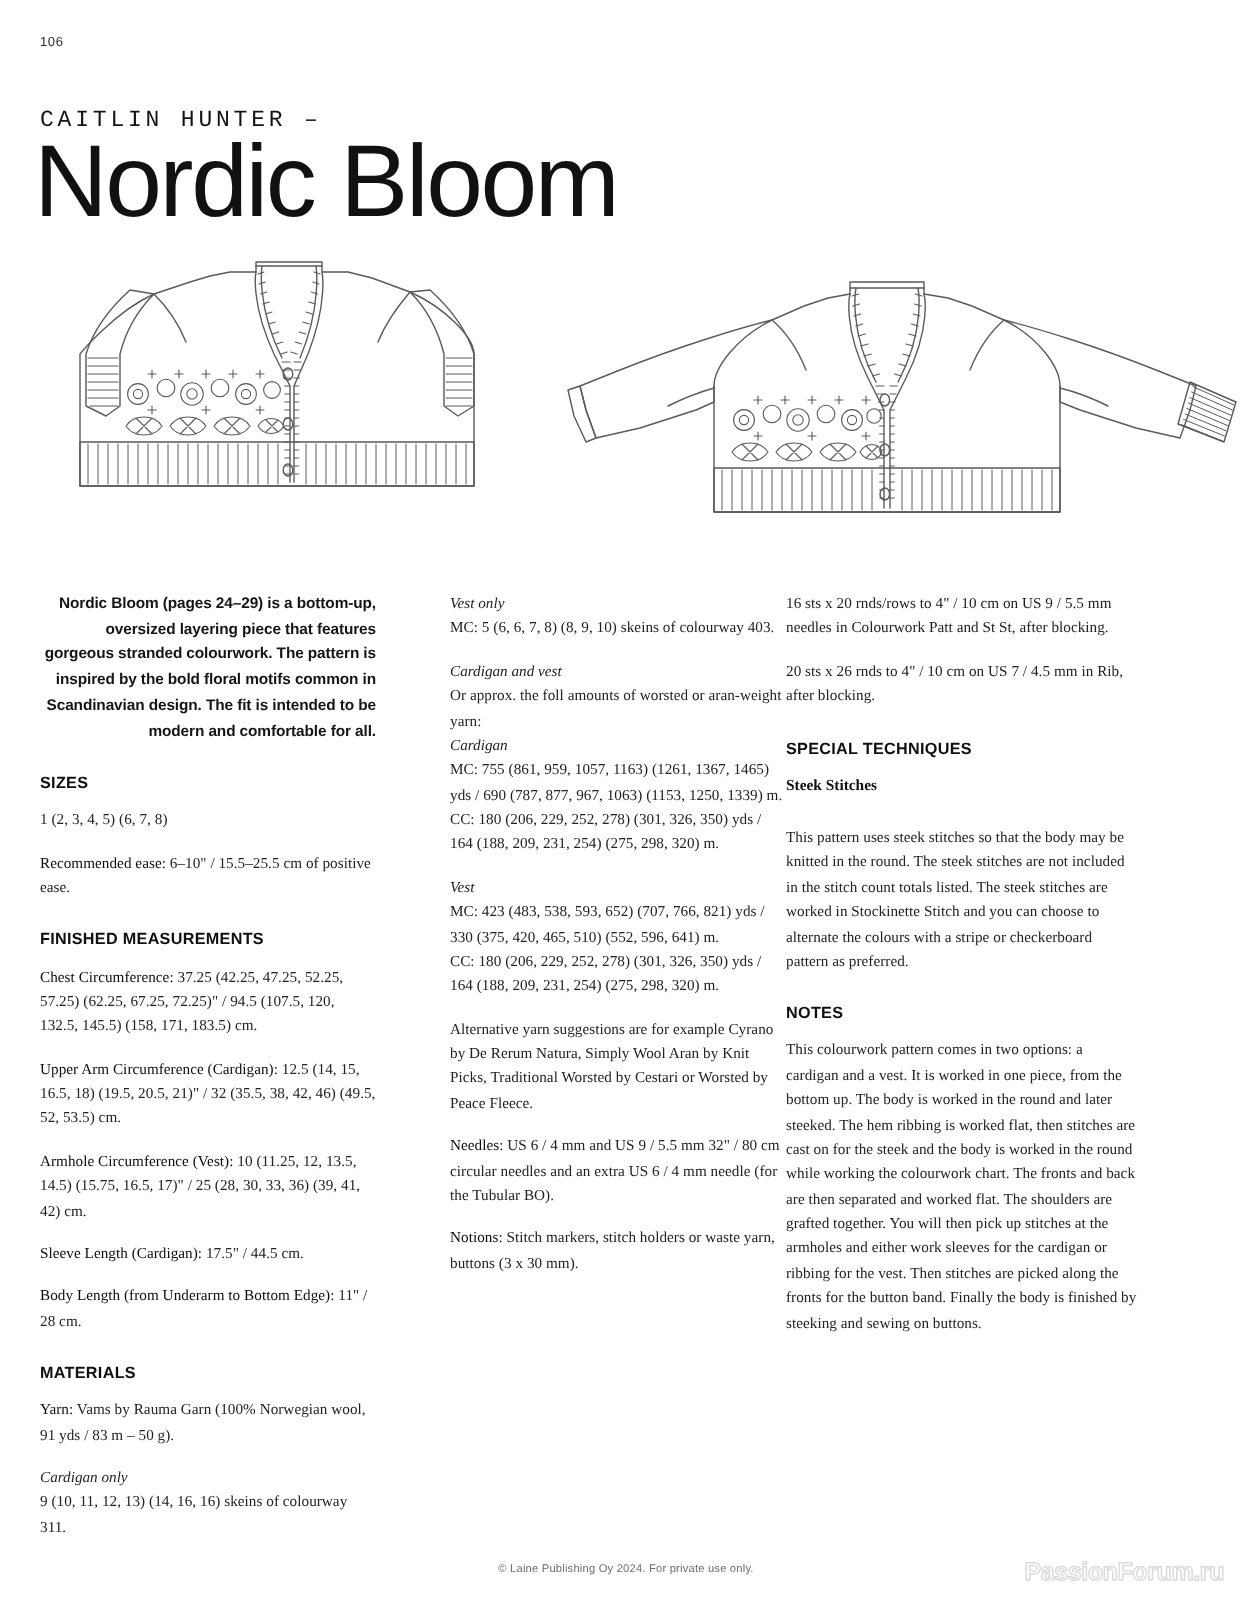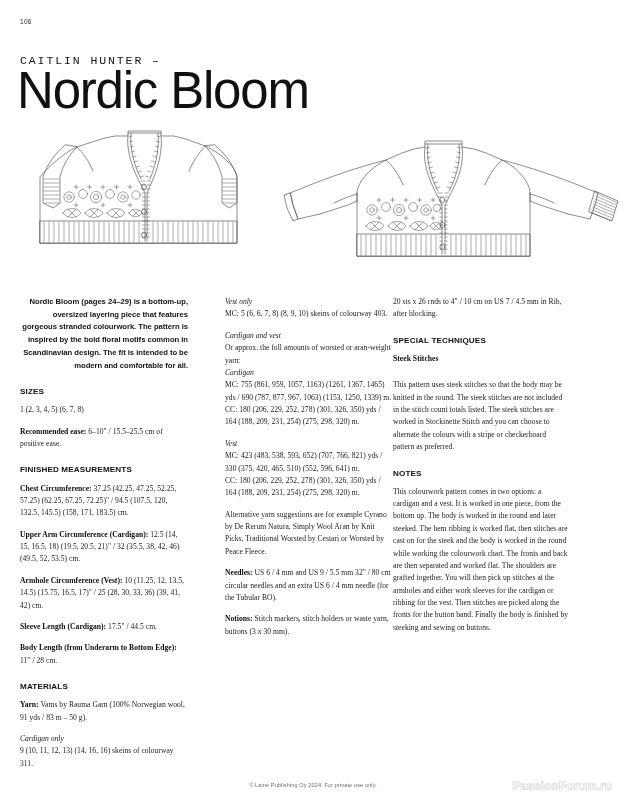--- a/index.html
+++ b/index.html
@@ -102,21 +102,21 @@
   p.body {
     margin: 0 0 9px 0;
     font-family: "Liberation Serif", serif;
     font-size: 7.6px;
     line-height: 1.63;
     color: #222222;
     letter-spacing: 0.02px;
   }
   p.body.tight { margin-bottom: 0; }
 
-  .lbl { font-weight: bold; color: #0d0d0d; }
+  .lbl { font-weight: normal; color: #0d0d0d; }
 
   .sub-ital {
     font-style: italic;
     font-family: "Liberation Serif", serif;
     font-size: 7.6px;
     color: #222222;
     margin: 0;
     line-height: 1.63;
   }
 
@@ -428,20 +428,21 @@
 
     <p class="body">
       <span class="lbl">Needles:</span><span> US 6 / 4 mm and US 9 / 5.5 mm 32" / 80 cm circular needles and an extra US 6 / 4 mm needle (for the Tubular BO).</span>
     </p>
     <p class="body">
       <span class="lbl">Notions:</span><span> Stitch markers, stitch holders or waste yarn, buttons (3 x 30 mm).</span>
     </p>
   </div>
 
   <div class="col col-3">
+    <p class="body">16 sts x 20 rnds/rows to 4" / 10 cm on US 9 / 5.5 mm needles in Colourwork Patt and St St, after blocking.</p>
     <p class="body">20 sts x 26 rnds to 4" / 10 cm on US 7 / 4.5 mm in Rib, after blocking.</p>
 
     <div class="h-sans">SPECIAL TECHNIQUES</div>
     <p class="h-sub">Steek Stitches</p>
     <p class="body">This pattern uses steek stitches so that the body may be knitted in the round. The steek stitches are not included in the stitch count totals listed. The steek stitches are worked in Stockinette Stitch and you can choose to alternate the colours with a stripe or checkerboard pattern as preferred.</p>
 
     <div class="h-sans">NOTES</div>
     <p class="body">This colourwork pattern comes in two options: a cardigan and a vest. It is worked in one piece, from the bottom up. The body is worked in the round and later steeked. The hem ribbing is worked flat, then stitches are cast on for the steek and the body is worked in the round while working the colourwork chart. The fronts and back are then separated and worked flat. The shoulders are grafted together. You will then pick up stitches at the armholes and either work sleeves for the cardigan or ribbing for the vest. Then stitches are picked along the fronts for the button band. Finally the body is finished by steeking and sewing on buttons.</p>
   </div>
 

